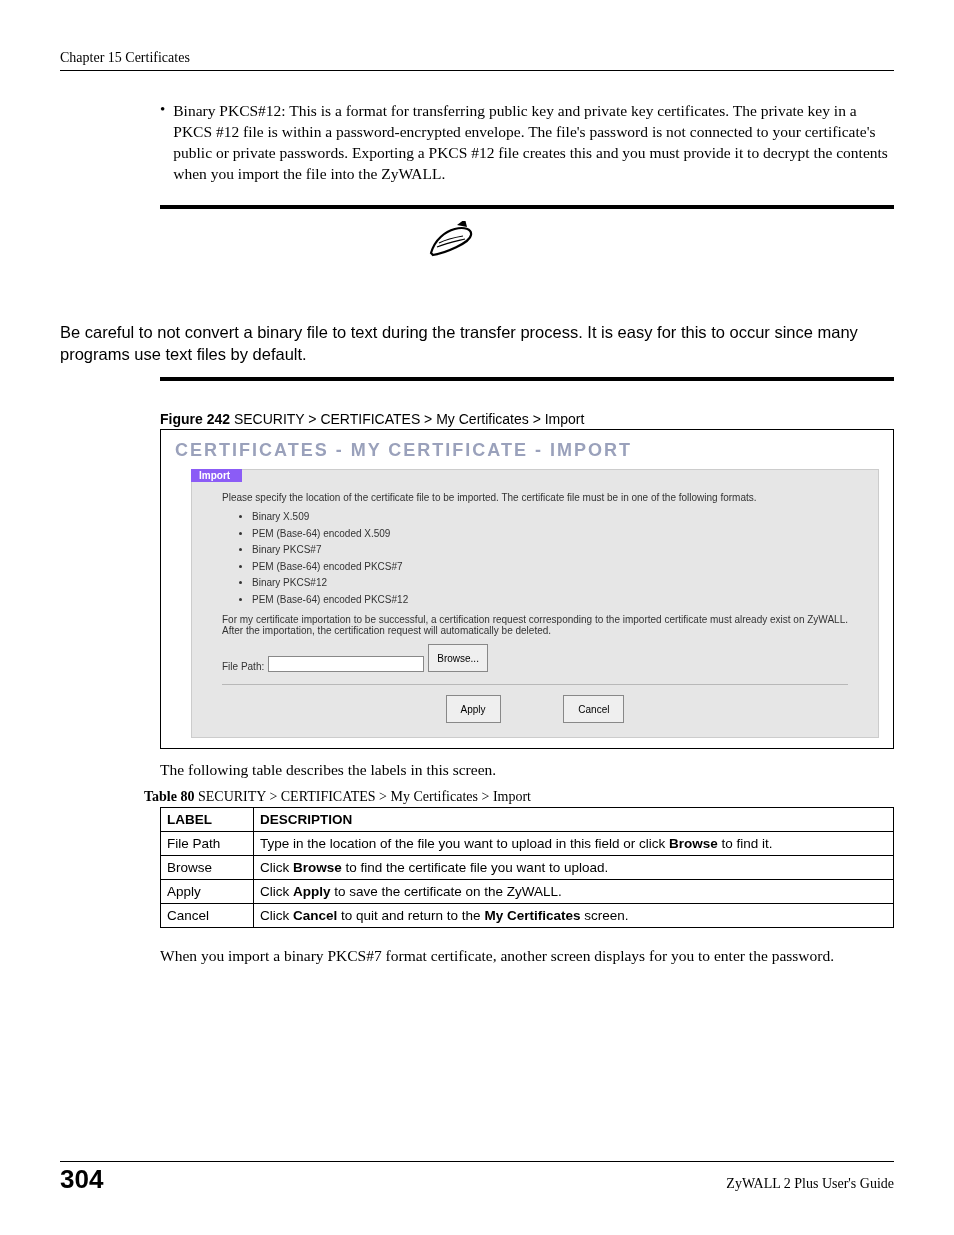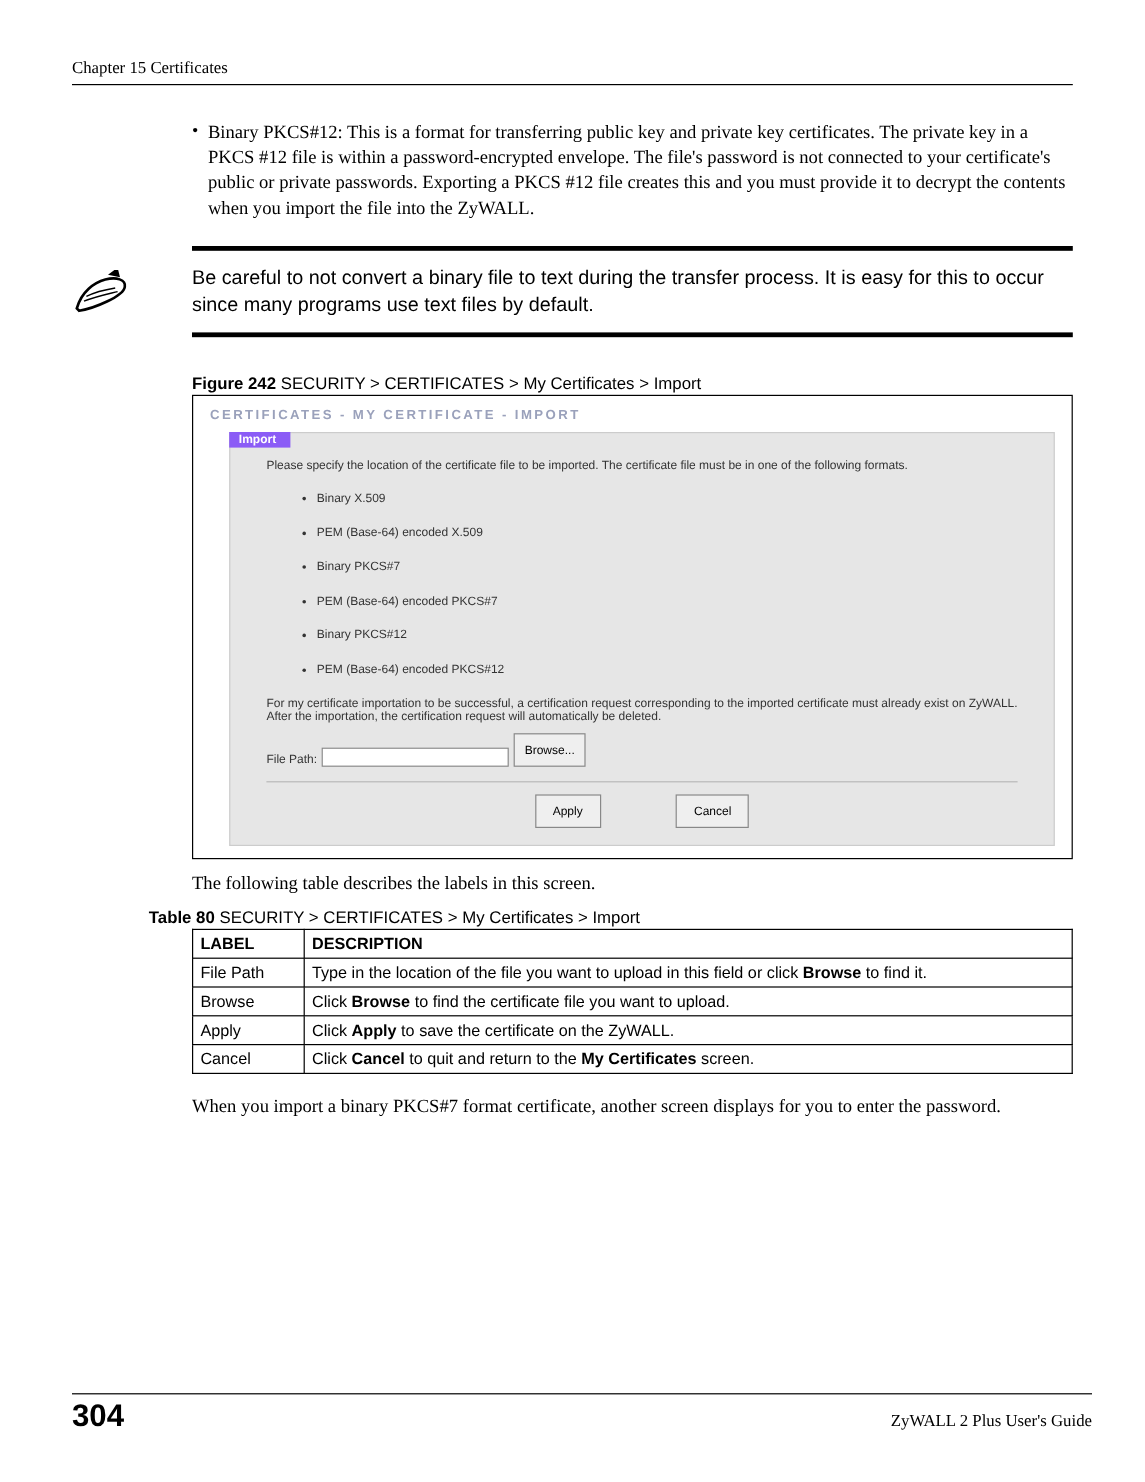--- a/index.html
+++ b/index.html
@@ -43,22 +43,23 @@
   .note-block {
     margin: 20px 0 30px 0;
   }
   .note-rule {
     border: none;
     border-top: 4px solid #000;
     margin: 0 0 0 100px;
   }
   .note-row {
     display: flex;
-    align-items: flex-end;
+    align-items: center;
     margin: 12px 0;
+    flex-direction: column;
   }
   .note-icon {
     width: 100px;
     flex: 0 0 100px;
     display: flex;
     justify-content: flex-start;
     align-items: flex-start;
   }
   .note-text {
     font-family: Arial, sans-serif;
@@ -72,21 +73,21 @@
     margin-bottom: 2px;
   }
   .figure-caption b { font-weight: bold; }
   .figure-box {
     margin-left: 100px;
     border: 1px solid #000;
     background: #fff;
   }
   .figure-title {
     font-family: Verdana, Arial, sans-serif;
-    font-size: 11px;
+    font-size: 18px;
     letter-spacing: 2px;
     color: #9aa1bb;
     font-weight: bold;
     padding: 10px 14px 8px 14px;
   }
   .import-panel {
     background: #e6e6e6;
     margin: 0 14px 10px 30px;
     border: 1px solid #ccc;
     font-family: Verdana, Arial, sans-serif;
@@ -108,21 +109,21 @@
     padding: 6px 30px 14px 30px;
   }
   .import-body p {
     margin: 4px 0 8px 0;
   }
   .import-body ul {
     margin: 4px 0 8px 0;
     padding-left: 26px;
   }
   .import-body ul li {
-    margin: 16px;
+    margin: 4px;
     line-height: 1.25;
   }
   .file-row {
     display: flex;
     align-items: flex-end;
     gap: 4px;
     margin-top: 6px;
   }
   .file-input {
     width: 150px;
@@ -154,23 +155,23 @@
     margin: 0 30px;
     padding: 0 14px;
   }
   .after-figure {
     margin-left: 100px;
     font-size: 15.5px;
     margin-top: 12px;
     margin-bottom: 10px;
   }
   .table-caption {
-    font-family: Liberation Sans, sans-serif;
+    font-family: Liberation Serif, serif;
     font-size: 14px;
-    margin-left: 64px;
+    margin-left: 84px;
     margin-bottom: 2px;
   }
   table.labels {
     margin-left: 100px;
     border-collapse: collapse;
     font-family: Arial, sans-serif;
     font-size: 13.5px;
     width: calc(100% - 100px);
     border-radius: 10px;
   }
@@ -186,21 +187,21 @@
   .closing {
     margin-left: 100px;
     font-size: 15.5px;
     margin-top: 18px;
     line-height: 1.35;
   }
   .footer {
     position: absolute;
     bottom: 40px;
     left: 60px;
-    right: 44px;
+    right: 60px;
   }
   .footer-rule {
     border: none;
     border-top: 1px solid #000;
     margin: 0 0 2px 0;
   }
   .footer-row {
     display: flex;
     justify-content: space-between;
     align-items: baseline;

